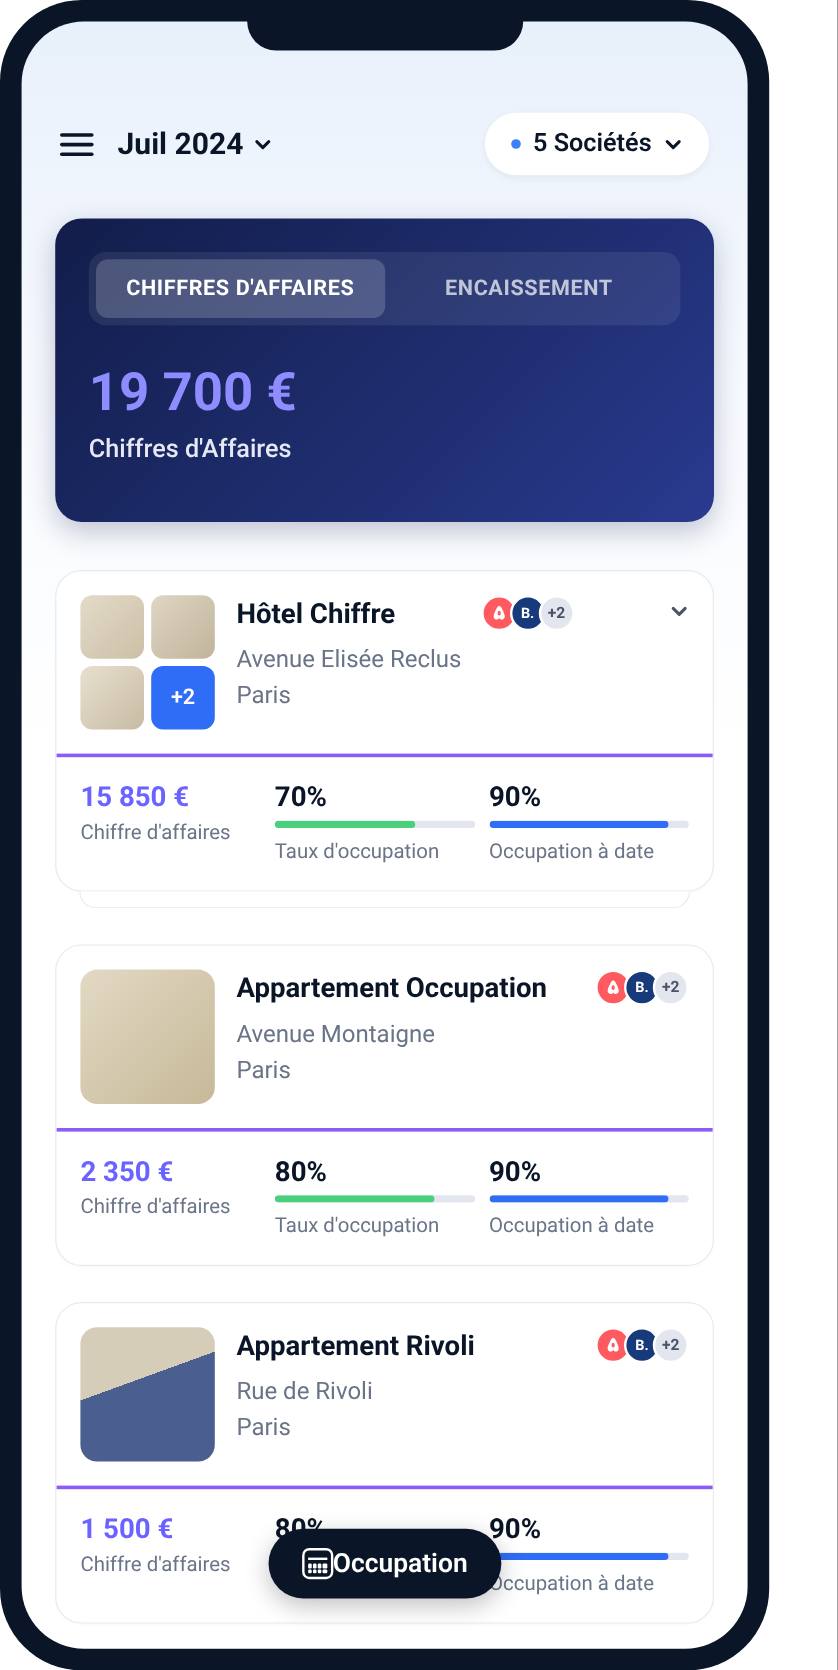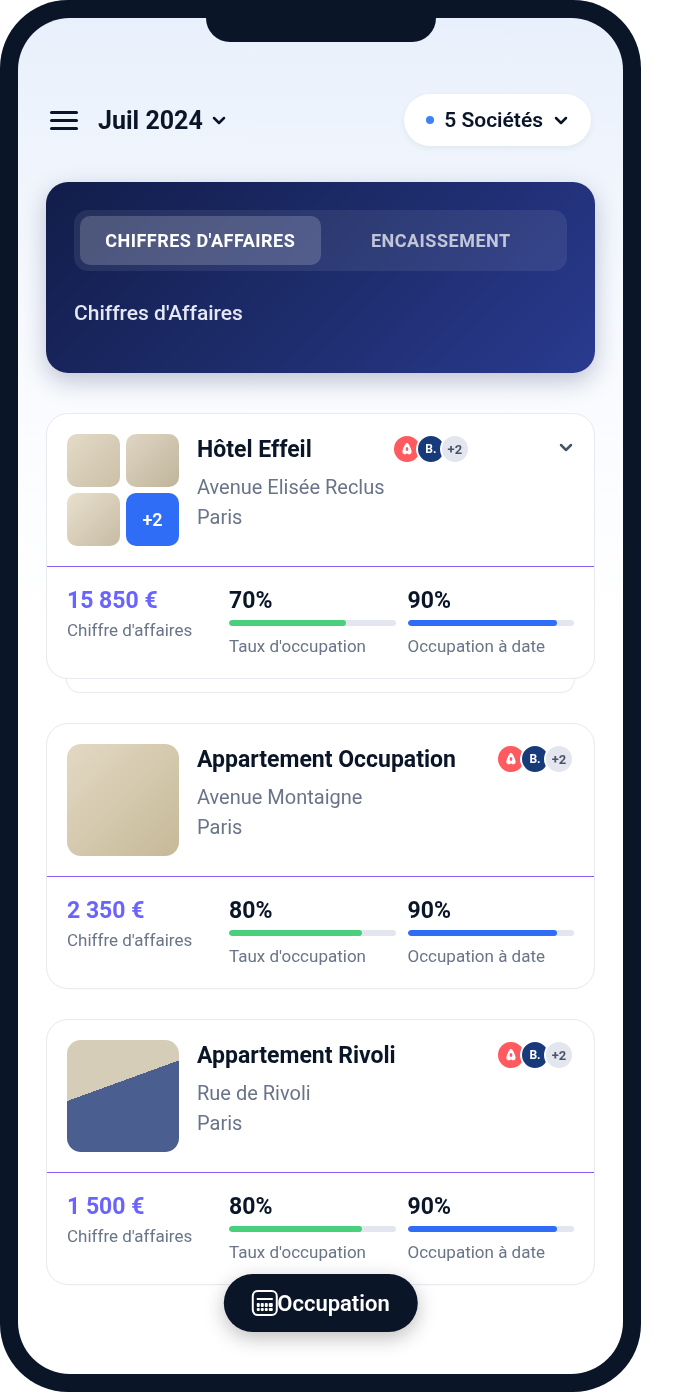--- a/index.html
+++ b/index.html
@@ -168,21 +168,21 @@
   }
   .badge.first { margin-left: 0; }
   .badge.airbnb { background: #ff5a5f; }
   .badge.booking { background: #173a7b; font-size: 12px; }
   .badge.more2 { background: #e3e6ef; color: #4a5468; font-size: 13px; }
   .expand-chevron { margin-left: 8px; color:#4a5468; }
   .card-addr { color: #6a7488; font-size: 20px; margin-top: 8px; line-height: 1.5; }
 
   .card-bottom {
     display: flex;
-    border-top: 1px solid #8b5cf6;
+    border-top: 3px solid #8b5cf6;
     padding: 20px 20px 22px 20px;
     gap: 12px;
   }
   .metric { flex: 1; min-width: 0; }
   .metric.rev { flex: 0 0 150px; }
   .metric-val {
     font-size: 23px; font-weight: 700; color: #0a1628;
     margin-bottom: 6px;
   }
   .metric-val.purple { color: #6b63ff; }
@@ -262,35 +262,36 @@
             <path d="M3 6l5 5 5-5"></path>
           </svg>
       </div>
     </div>
 
     <div class="hero">
       <div class="hero-tabs">
         <div class="hero-tab active">CHIFFRES D'AFFAIRES</div>
         <div class="hero-tab">ENCAISSEMENT</div>
       </div>
+      <div class="hero-amount">19 700 €</div>
       <div class="hero-sub">Chiffres d'Affaires</div>
     </div>
 
     <div id="cards">
         <div class="card">
           <div class="card-top">
             <div class="thumbs-grid">
               <div class="thumb alt1"></div>
               <div class="thumb alt2"></div>
               <div class="thumb alt3"></div>
               <div class="thumb more">+2</div>
             </div>
             <div class="card-info">
               <div class="card-title-row">
-                <div class="card-title">Hôtel Effeil</div>
+                <div class="card-title">Hôtel Chiffre</div>
                 <div class="badges">
                   <span class="badge airbnb first">
                     <svg width="16" height="16" viewBox="0 0 24 24">
                       <path fill="#fff" d="M12 3c1 0 2 .7 3 2.5 1.5 2.7 4 8 4 10.5 0 2.5-2 4-4 4-1.5 0-2.5-1-3-2-.5 1-1.5 2-3 2-2 0-4-1.5-4-4 0-2.5 2.5-7.8 4-10.5C10 3.7 11 3 12 3zm0 6c-1.2 0-2 1.5-2 3.5 0 1 .5 2.5 2 2.5s2-1.5 2-2.5c0-2-.8-3.5-2-3.5z"></path>
                     </svg>
                   </span>
                   <span class="badge booking">B.</span>
                   <span class="badge more2">+2</span>
                 </div>
                 <span class="expand-chevron"><svg class="chev" viewBox="0 0 16 16">

